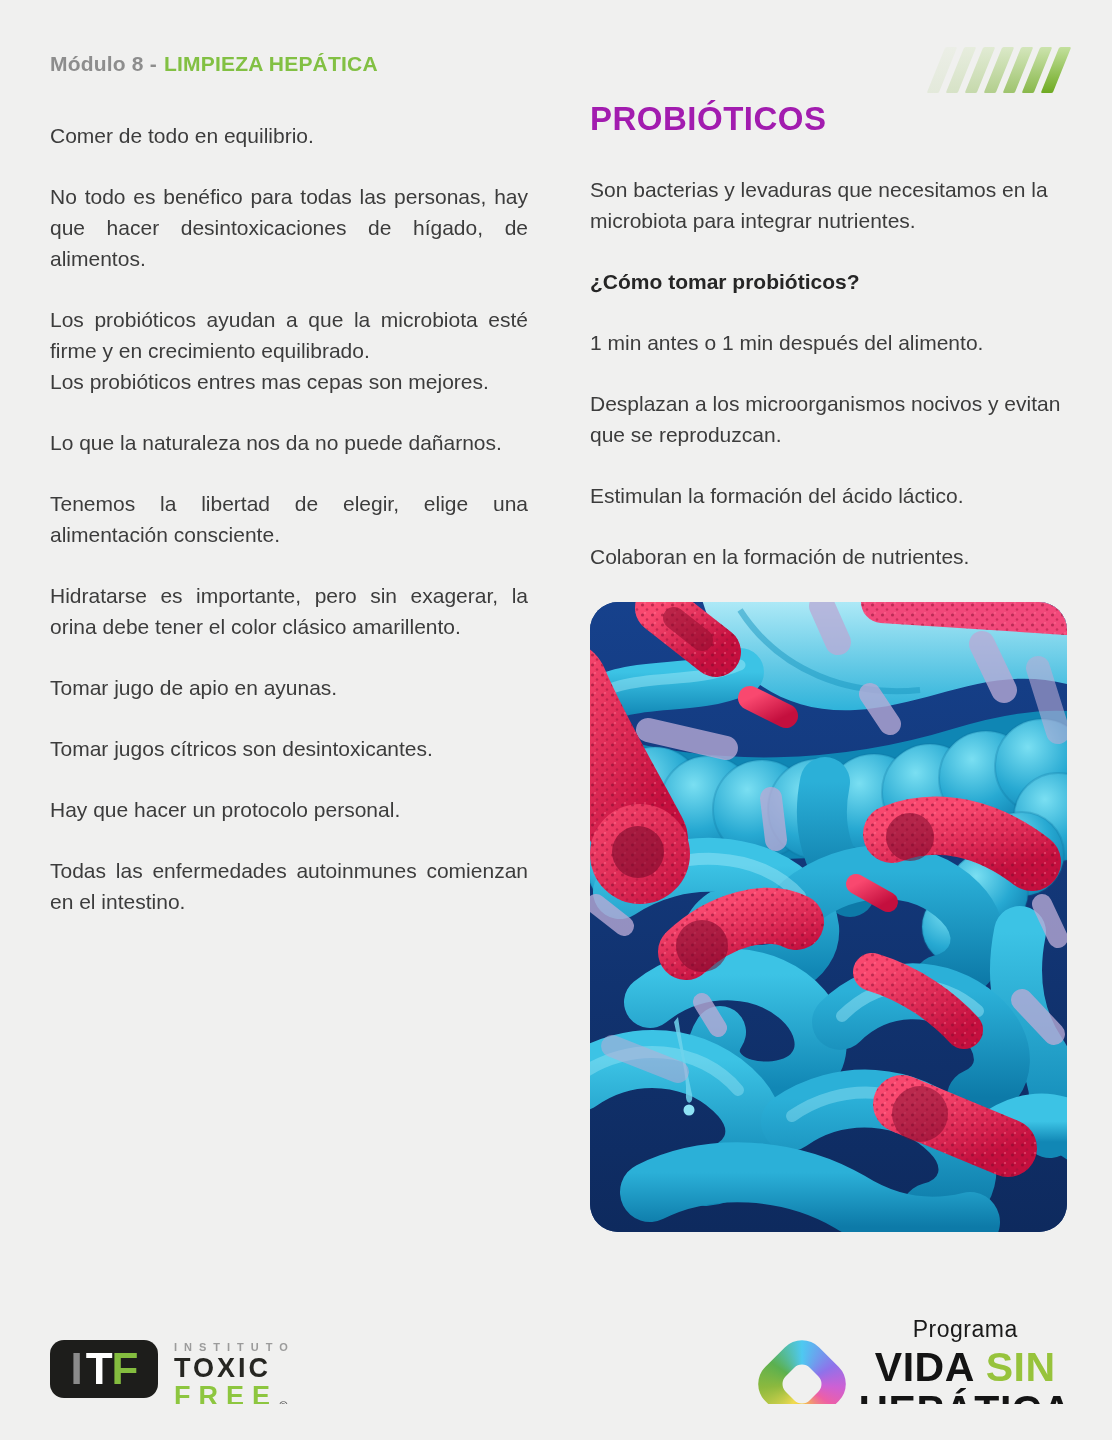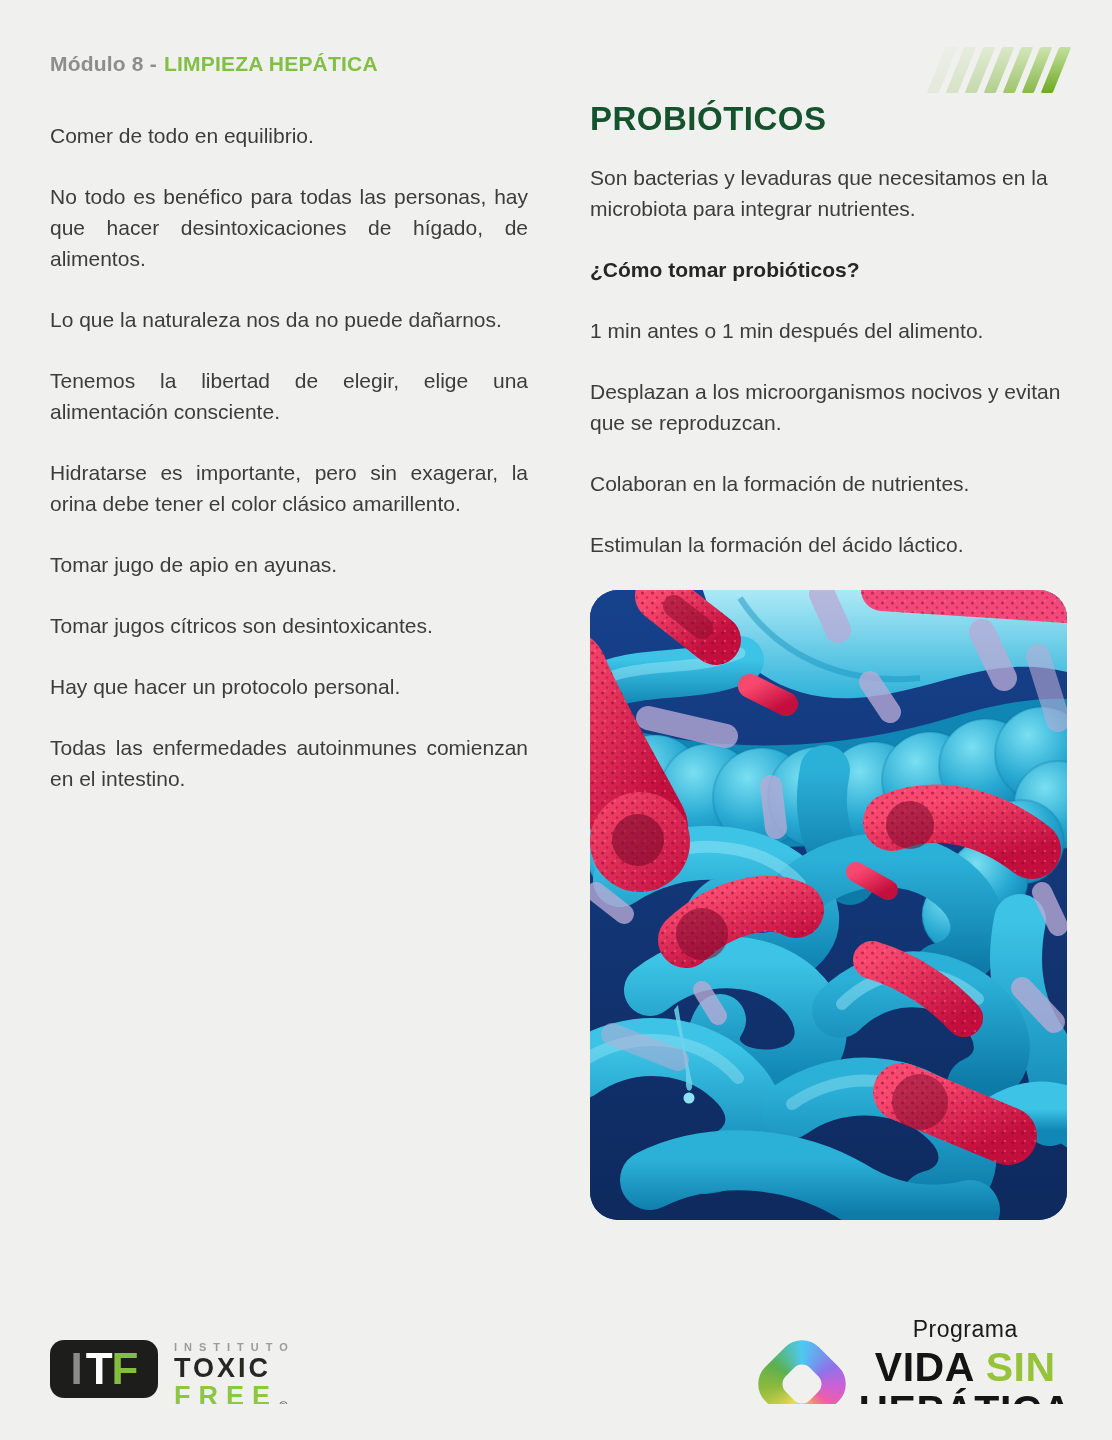--- a/index.html
+++ b/index.html
@@ -19,21 +19,21 @@
   .stripe:nth-child(5){opacity:.63}.stripe:nth-child(6){opacity:.80}
   .stripe:nth-child(7){opacity:1}
 
   
   .col-left{position:absolute;left:50px;top:104px;width:478px;font-size:21px;line-height:31px;
             text-align:justify;}
   .col-left p{margin:16px 0 30px 0;}
   .preline{white-space:pre-line;}
 
   .col-right{position:absolute;left:590px;top:100px;width:478px;font-size:21px;line-height:31px;}
-  .col-right h1{font-size:33px;line-height:38px;color:#14532d;margin:0 0 24px 0;font-weight:700;
+  .col-right h1{font-size:33px;line-height:38px;color:#a21caf;margin:0 0 36px 0;font-weight:700;
                 letter-spacing:.5px;}
   .col-right p{margin:0 0 30px 0;}
   .question{font-weight:700;color:#262626;}
 
   .image-card{width:477px;height:630px;border-radius:28px;overflow:hidden;margin-top:4px;
               background:#133a7c;}
   .image-card svg{display:block;}
 
   
   .itf{position:absolute;left:50px;top:1340px;display:flex;align-items:flex-start;}
@@ -77,37 +77,39 @@
     <span class="stripe"></span>
     <span class="stripe"></span>
     <span class="stripe"></span>
     <span class="stripe"></span>
     <span class="stripe"></span>
   </div>
 
   <div class="col-left">
     <p>Comer de todo en equilibrio.</p>
     <p>No todo es benéfico para todas las personas, hay que hacer desintoxicaciones de hígado, de alimentos.</p>
+    <p class="preline">Los probióticos ayudan a que la microbiota esté firme y en crecimiento equilibrado.
+Los probióticos entres mas cepas son mejores.</p>
     <p>Lo que la naturaleza nos da no puede dañarnos.</p>
     <p>Tenemos la libertad de elegir, elige una alimentación consciente.</p>
     <p>Hidratarse es importante, pero sin exagerar,  la orina debe tener el color clásico amarillento.</p>
     <p>Tomar jugo de apio en ayunas.</p>
     <p>Tomar jugos cítricos son desintoxicantes.</p>
     <p>Hay que hacer un protocolo personal.</p>
     <p>Todas las enfermedades autoinmunes comienzan en el intestino.</p>
   </div>
 
   <div class="col-right">
     <h1>PROBIÓTICOS</h1>
     <p>Son bacterias y levaduras que necesitamos en la microbiota para integrar nutrientes.</p>
     <p class="question">¿Cómo tomar probióticos?</p>
     <p>1 min antes o 1 min después del alimento.</p>
     <p>Desplazan a los microorganismos nocivos y evitan que se reproduzcan.</p>
+    <p>Estimulan la formación del ácido láctico.</p>
     <p>Colaboran en la formación de nutrientes.</p>
-    <p>Estimulan la formación del ácido láctico.</p>
 
     <div class="image-card">
       <svg width="477" height="630" viewBox="0 0 477 630" xmlns="http://www.w3.org/2000/svg">
         <defs>
           <linearGradient id="bg" x1="0" y1="0" x2="0" y2="1">
             <stop offset="0" stop-color="#16418c"></stop>
               <stop offset="1" stop-color="#0e2a5e"></stop>
           </linearGradient>
           <linearGradient id="stomach" x1="0" y1="0" x2="0" y2="1">
             <stop offset="0" stop-color="#b8eef9"></stop>

